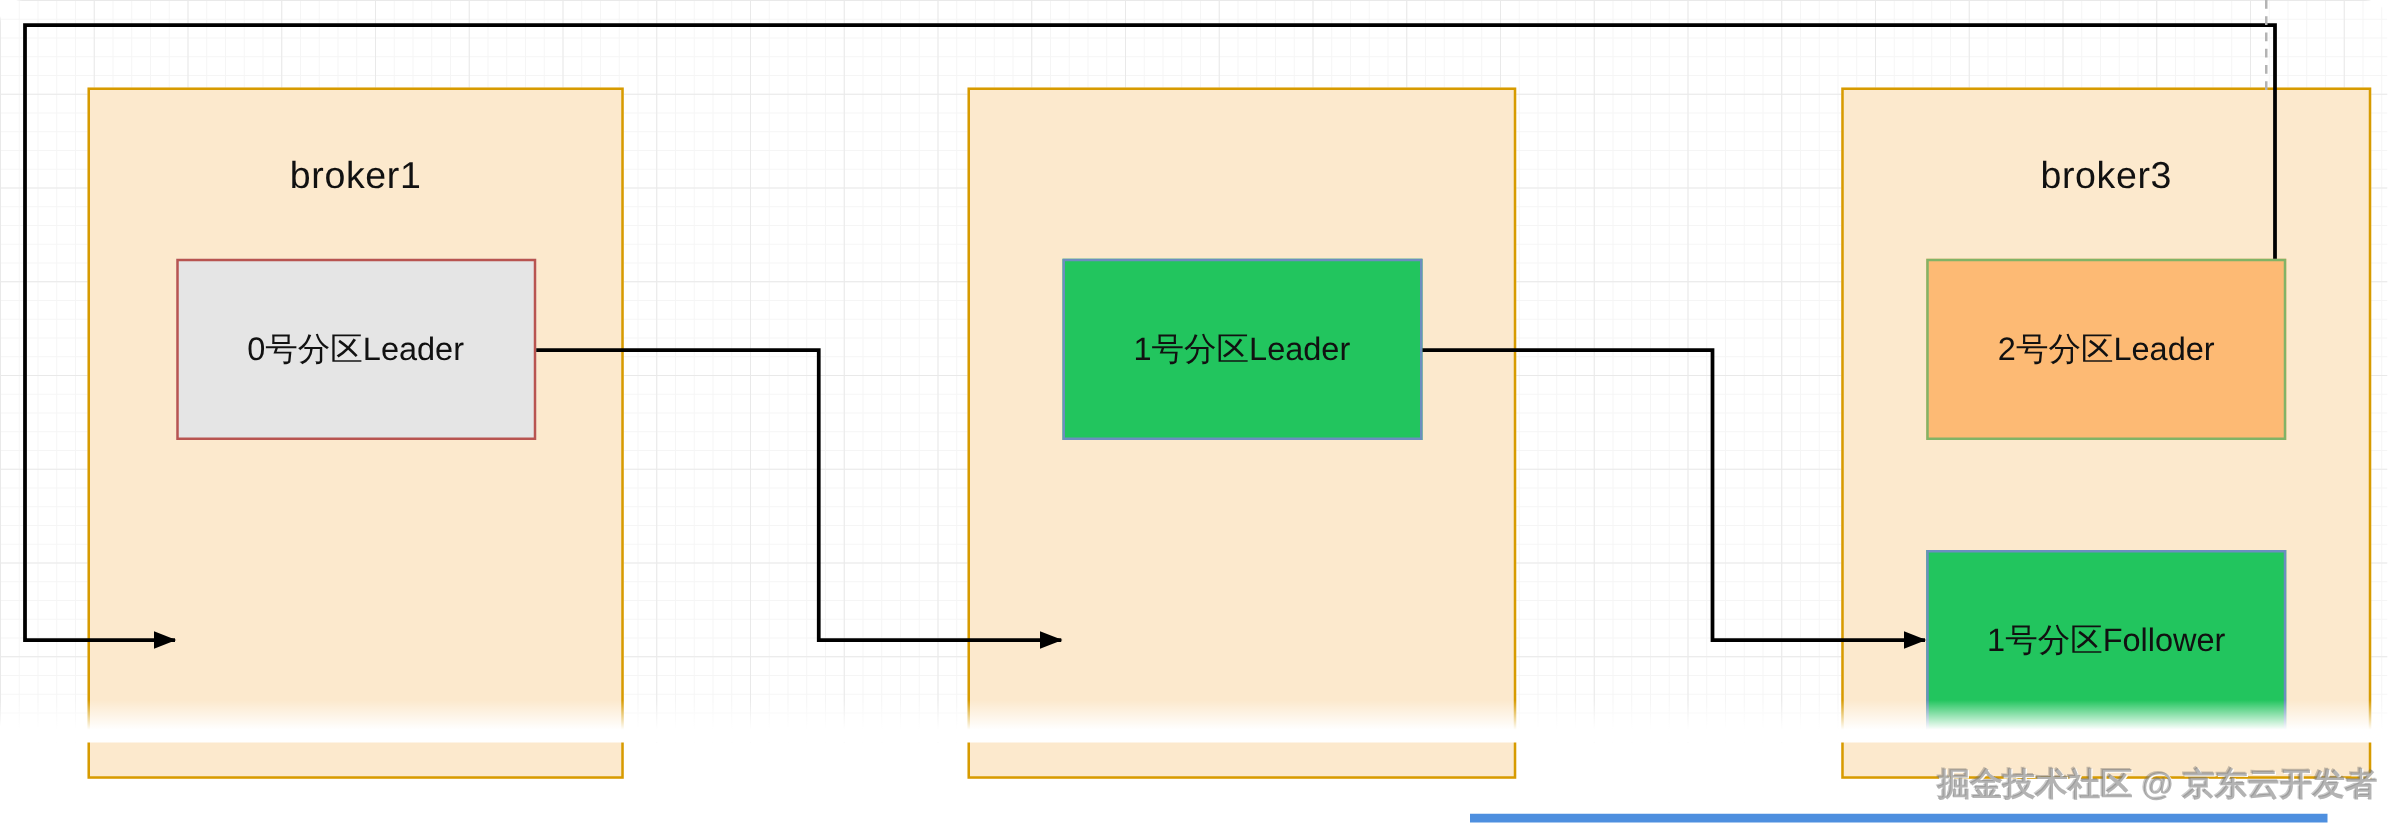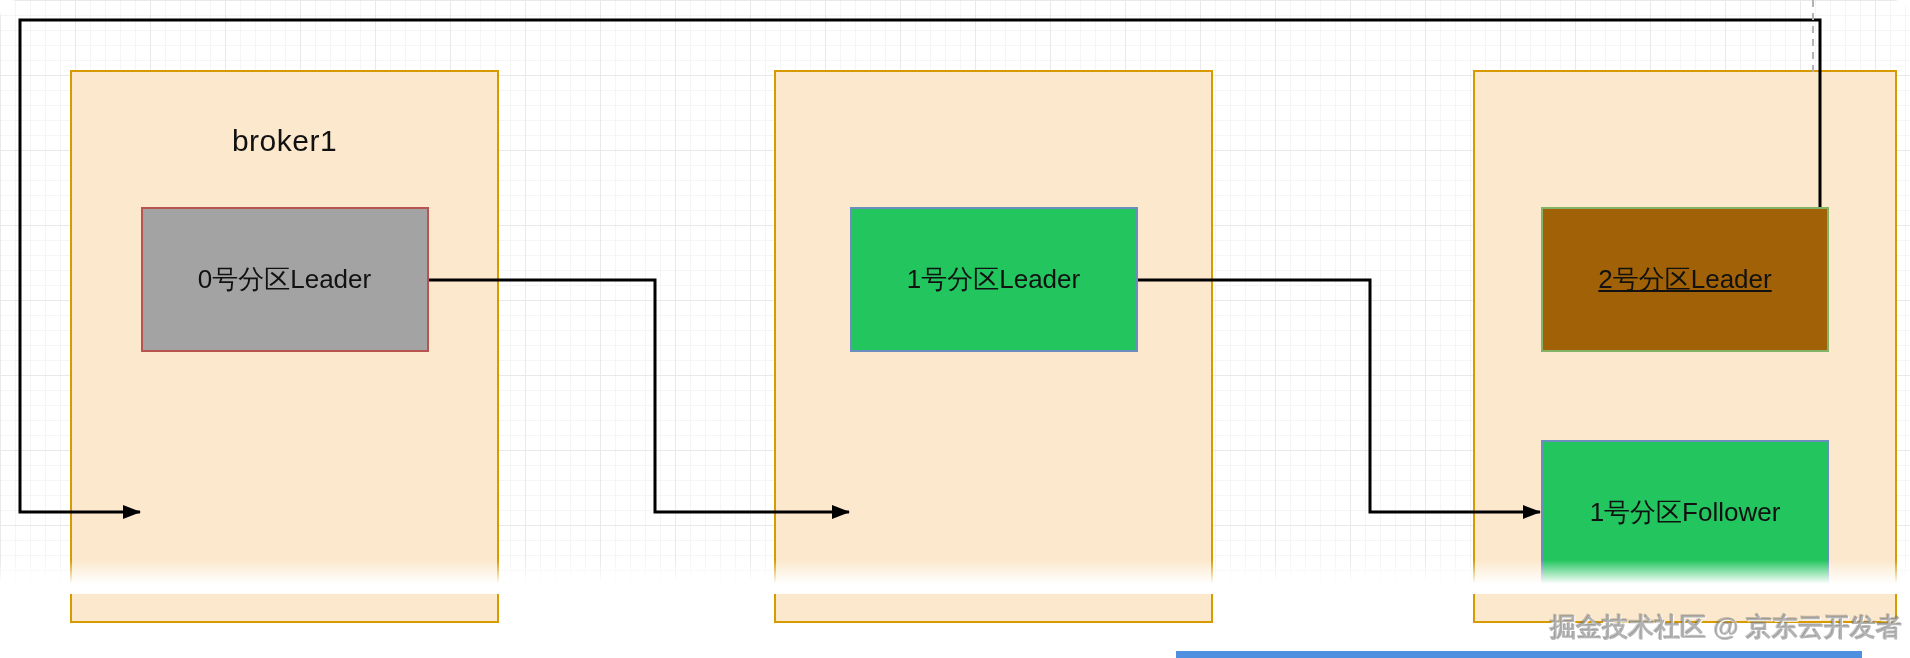--- a/index.html
+++ b/index.html
@@ -34,22 +34,22 @@
     font-size:30px;color:#111111;letter-spacing:.5px;
   }
   .part{
     position:absolute;left:50%;transform:translateX(-50%);
     width:288px;height:145px;box-sizing:border-box;
     display:flex;align-items:center;justify-content:center;
     font-size:26px;color:#111111;text-align:center;
   }
   .part.leader{top:135px}
   .part.follower{top:368px}
-  .part.red  {background:#a3a3a3;border:2px solid #b85450;}
-  .part.green{background:#a16207;border:2px solid #82b366;text-decoration:underline;}
+  .part.red  {background:#e5e5e5;border:2px solid #b85450;}
+  .part.green{background:#fdba74;border:2px solid #82b366;}
   .part.blue {background:#22c55e;border:2px solid #6c8ebf;}
   .edges{position:absolute;left:0;top:0;width:1910px;height:658px;pointer-events:none;}
   .watermark{
     position:absolute;top:610px;right:8px;
     font-size:26px;font-weight:bold;white-space:nowrap;
     color:rgba(130,130,130,0.60);
     text-shadow:1px 1px 0 rgba(255,255,255,.95), -1px -1px 0 rgba(100,100,100,.35);
   }
   .bottom-bar{
     position:absolute;left:1176px;top:651px;width:686px;height:7px;
@@ -68,20 +68,21 @@
     </div>
   </div>
 
   <div class="broker" style="left:774px;width:439px;">
     <div class="part leader blue">
       <span>1号分区Leader</span>
     </div>
   </div>
 
   <div class="broker" style="left:1473px;width:424px;">
+    <div class="broker-title">broker3</div>
     <div class="part leader green">
       <span>2号分区Leader</span>
     </div>
     <div class="part follower blue">
       <span>1号分区Follower</span>
     </div>
   </div>
 
   <svg class="edges" width="1910" height="658" viewBox="0 0 1910 658">
     <defs>

